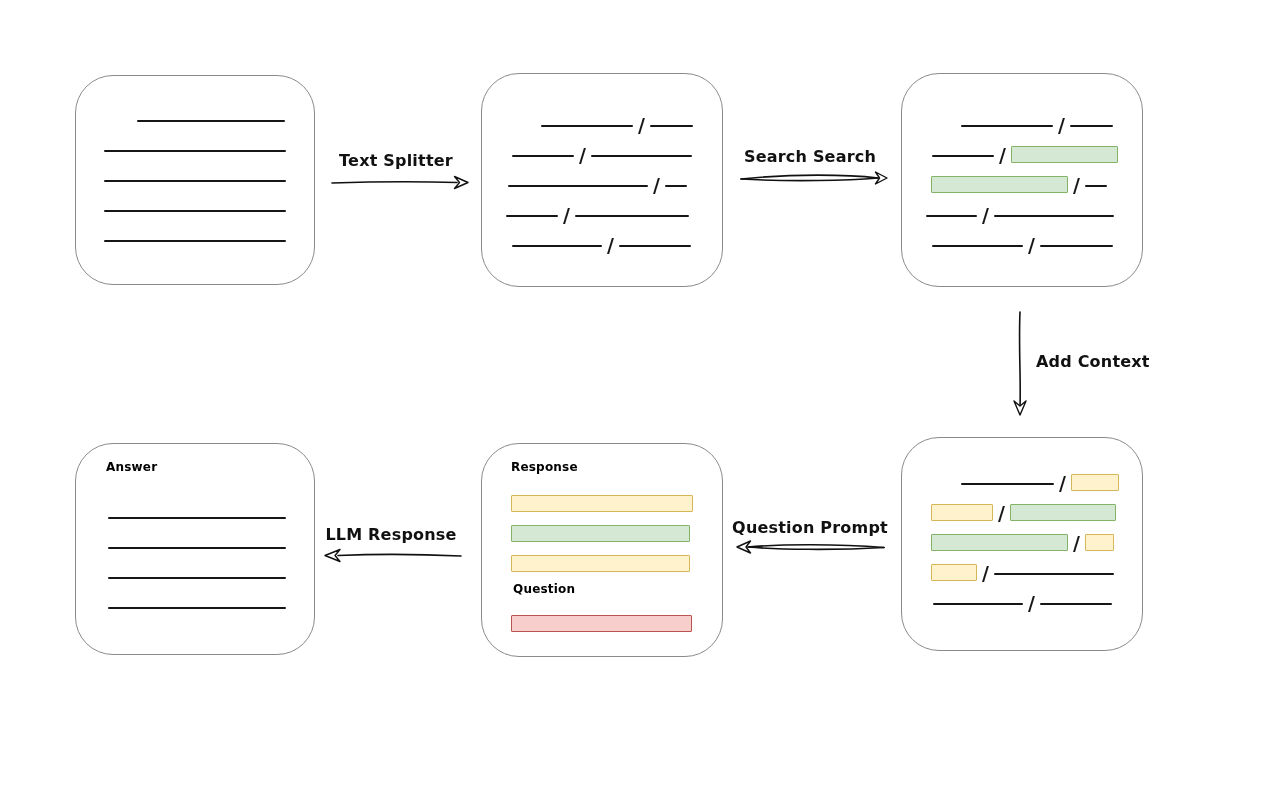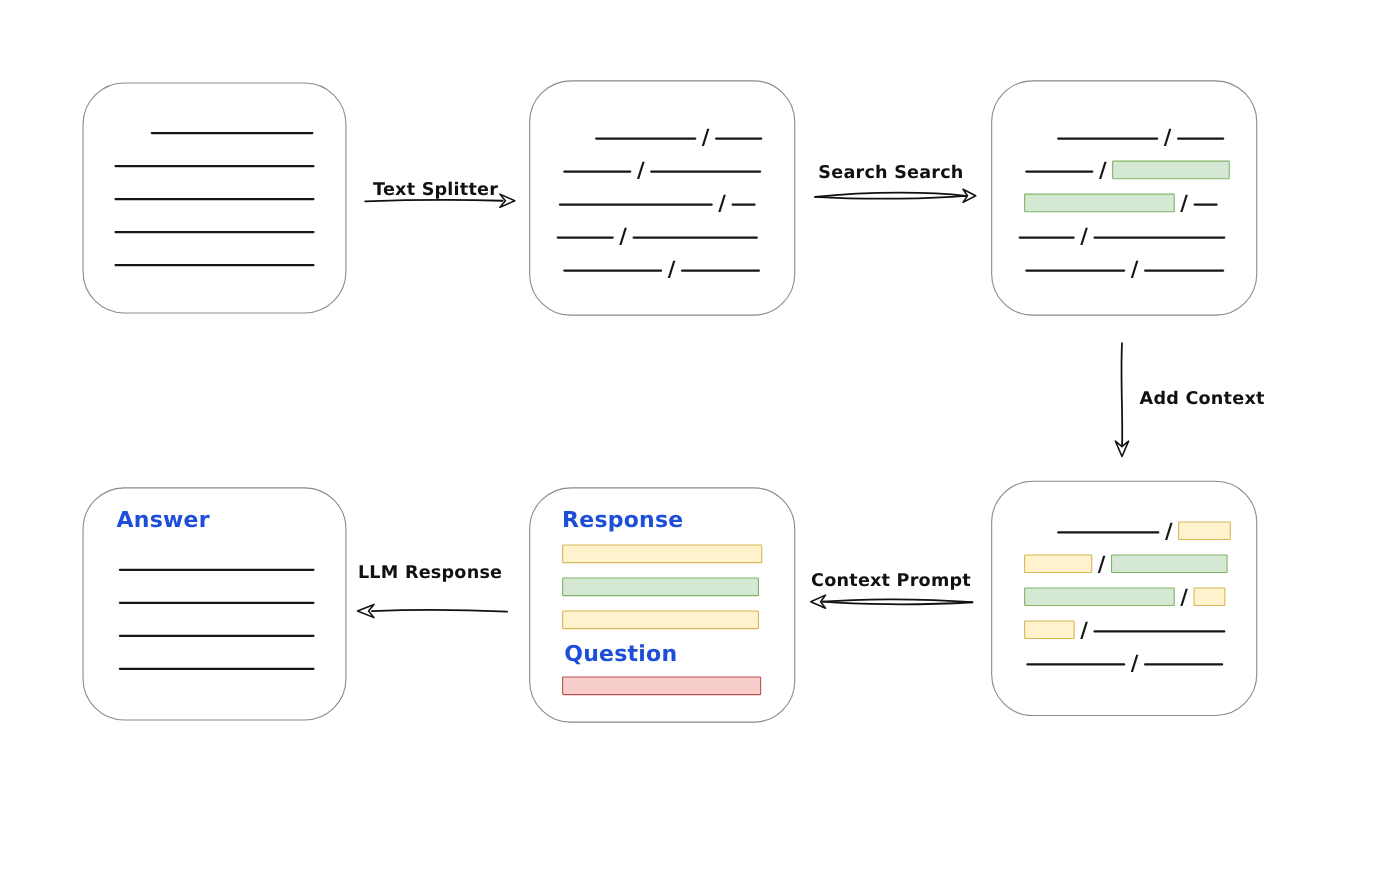--- a/index.html
+++ b/index.html
@@ -40,22 +40,22 @@
     border: 1.5px solid #000;
     border-radius: 1px;
     margin-bottom: 1px;
     box-sizing: content-box;
   }
   .seg-chunk.green  { background: var(--green-fill);  border-color: var(--green-border); }
   .seg-chunk.yellow { background: var(--yellow-fill); border-color: var(--yellow-border); }
   .seg-chunk.red    { background: var(--red-fill);    border-color: var(--red-border); }
   .node-title {
     position: absolute;
-    font-size: 20px; font-weight: 600; letter-spacing: 0.2px;
-    color: #1d4ed8;
+    font-size: 12px; font-weight: 600; letter-spacing: 0.2px;
+    color: #000000;
   }
   .arrow-label {
     position: absolute;
     font-size: 16px; font-weight: 600; letter-spacing: 0.2px;
     white-space: nowrap;
     color: #111;
   }
   .centered { transform: translateX(-50%); }
   .arrow-svg { position: absolute; }
   .arrow-svg path { stroke: #111; fill: none; stroke-width: 1.6; stroke-linecap: round; stroke-linejoin: round; }
@@ -233,42 +233,42 @@
         <div class="seg-row">
           <span class="seg-line" style="width: 178px;"></span>
         </div>
       </div>
   </div>
 
   <svg class="arrow-svg" style="left:330px; top:171px;" width="140" height="22" viewBox="0 0 140 22">
     <path d="M2 12 C 45 10.5, 95 10.5, 127 11.5"></path>
     <path class="head" d="M124.5 5.5 L138 11.5 L124.5 17.5 L129.5 11.5 Z"></path>
   </svg>
-  <div class="arrow-label centered" style="left:396px; top:162px;">Text Splitter</div>
+  <div class="arrow-label centered" style="left:396px; top:151px;">Text Splitter</div>
 
   <svg class="arrow-svg" style="left:738px; top:165px;" width="152" height="26" viewBox="0 0 152 26">
     <path d="M3 14 C 55 8.5, 110 9.5, 140 13"></path>
     <path d="M3 14 C 55 17, 110 15.5, 140 13"></path>
     <path class="head" d="M137.5 7 L149 13 L137.5 19 L141.5 13 Z"></path>
   </svg>
   <div class="arrow-label centered" style="left:810px; top:147px;">Search Search</div>
 
   <svg class="arrow-svg" style="left:1007px; top:310px;" width="26" height="112" viewBox="0 0 26 112">
     <path d="M13 2 C 11.5 35, 14 70, 13 97"></path>
     <path class="head" d="M7 91 L13 105 L19 91 L13 96 Z"></path>
   </svg>
   <div class="arrow-label" style="left:1036px; top:352px;">Add Context</div>
 
   <svg class="arrow-svg" style="left:733px; top:535px;" width="154" height="26" viewBox="0 0 154 26">
     <path d="M151 12.5 C 100 8.5, 45 9.5, 15 12"></path>
     <path d="M151 12.5 C 100 15.5, 45 14.5, 15 12"></path>
     <path class="head" d="M17.5 6 L4 12 L17.5 18 L13 12 Z"></path>
   </svg>
-  <div class="arrow-label centered" style="left:810px; top:518px;">Context Prompt</div>
+  <div class="arrow-label centered" style="left:810px; top:518px;">Question Prompt</div>
 
   <svg class="arrow-svg" style="left:318px; top:544px;" width="146" height="24" viewBox="0 0 146 24">
     <path d="M143 12 C 100 10, 55 10, 20 11.5"></path>
     <path class="head" d="M22 5.5 L7 11.5 L22 17.5 L17 11.5 Z"></path>
   </svg>
-  <div class="arrow-label centered" style="left:391px; top:510px;">LLM Response</div>
+  <div class="arrow-label centered" style="left:391px; top:525px;">LLM Response</div>
 
 
 </div>
 
 </body></html>

